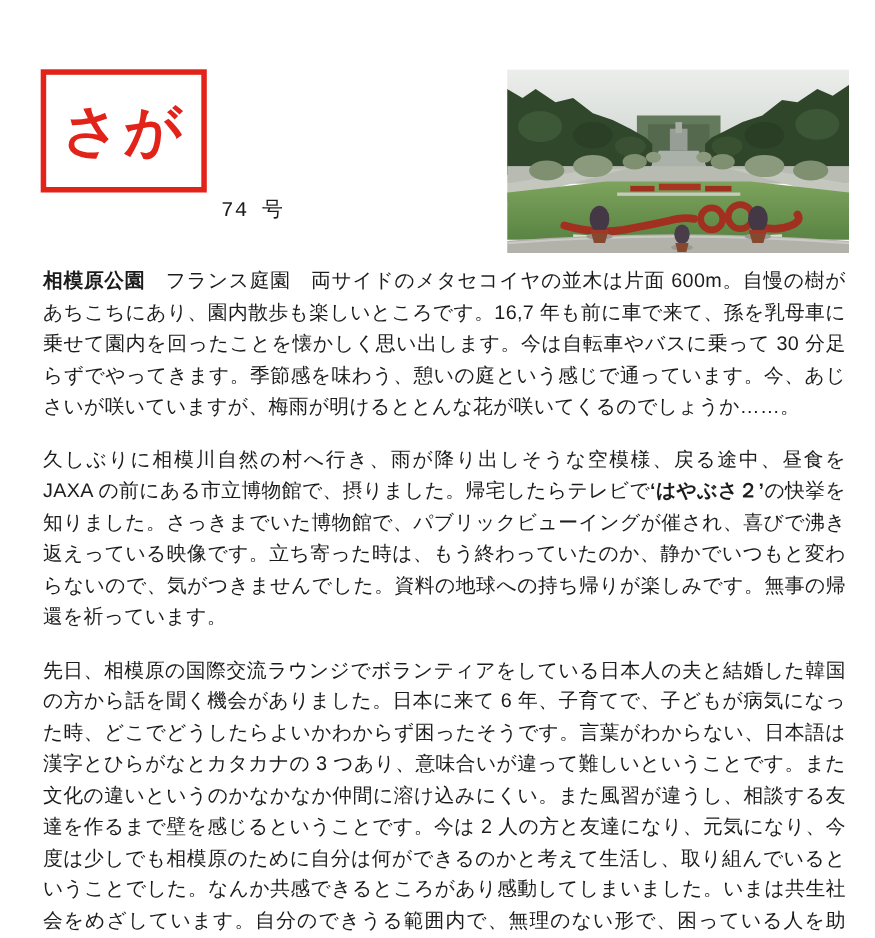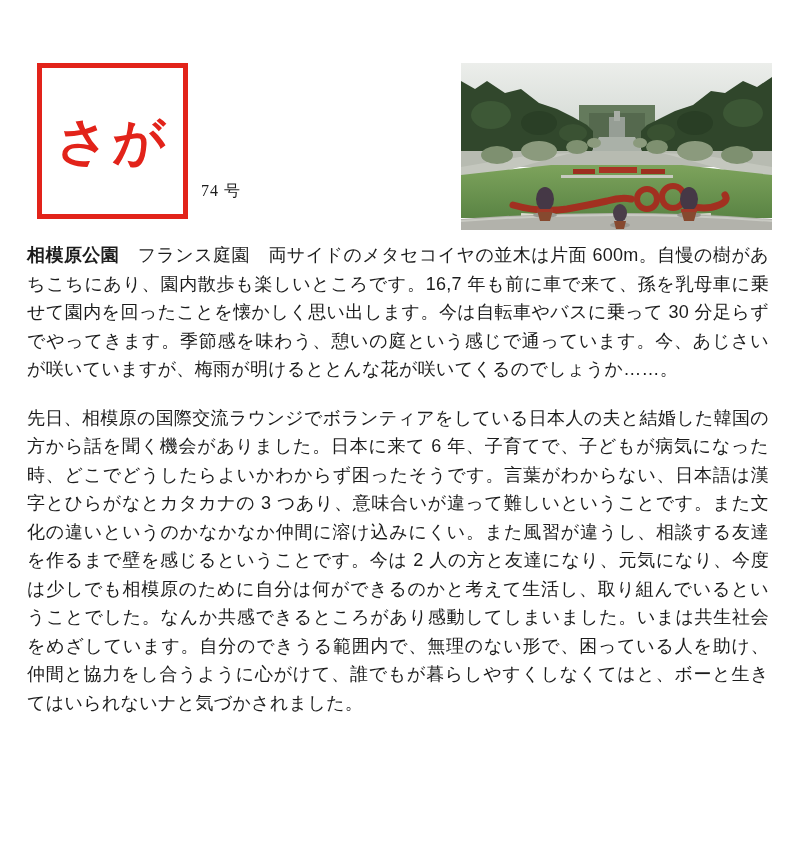--- a/index.html
+++ b/index.html
@@ -11,59 +11,59 @@
     position:relative;
     width:795px;height:853px;
     background:#ffffff;
     font-family:"Liberation Sans","DejaVu Sans",sans-serif;
     color:var(--text);
     overflow:hidden;
   }
   
   .logo-box{
     position:absolute;left:37px;top:63px;
-    width:151px;height:156px;
+    width:151px;height:112px;
     border:5px solid var(--logo-red);
     box-sizing:border-box;
     display:flex;flex-direction:column;
     align-items:center;justify-content:center;
     gap:16px;
   }
   .logo-line{
     font-family:"DejaVu Serif","Liberation Serif",serif;
     font-weight:700;
     font-size:52px;line-height:62px;
     letter-spacing:3px;
     color:var(--logo-red);
     white-space:nowrap;
   }
   .issue{
     position:absolute;left:201px;top:179px;
-    font-family:Liberation Serif, serif;
-    font-size:16px;line-height:24px;
+    font-family:Liberation Mono, monospace;
+    font-size:19px;line-height:24px;
     color:var(--text);
     letter-spacing:1px;
   }
   
   .photo{
     position:absolute;left:461px;top:63px;
     width:311px;height:167px;margin:0;
     overflow:hidden;
   }
   .photo svg{display:block;width:100%;height:100%;}
   
   .article{
     position:absolute;left:27px;top:241px;
     width:742px;
     font-size:18px;line-height:28.5px;
     letter-spacing:0.3px;
     text-align:justify;
     color:var(--text);
   }
-  .article p{margin:0 0 20px 0;}
+  .article p{margin:0 0 20px 12px;}
   .article strong{font-weight:700;}
 </style>
 </head>
 <body>
 
 <div class="page">
 
   <div class="logo-box">
     <span class="logo-line">さが</span>
   </div>
@@ -147,16 +147,17 @@
         <ellipse cx="228" cy="152" rx="12" ry="3" fill="#9a9a93"></ellipse>
         <ellipse cx="228" cy="136" rx="9" ry="12" fill="#453846"></ellipse>
         <path d="M220,147 L236,147 L233,158 L223,158 Z" fill="#86492f"></path>
         <rect x="220" y="146" width="16" height="3" fill="#a03828"></rect>
       </g>
     </svg>
   </figure>
 
   <main class="article">
     <p><strong>相模原公園</strong><span>　フランス庭園　両サイドのメタセコイヤの並木は片面 600m。自慢の樹があちこちにあり、園内散歩も楽しいところです。16,7 年も前に車で来て、孫を乳母車に乗せて園内を回ったことを懐かしく思い出します。今は自転車やバスに乗って 30 分足らずでやってきます。季節感を味わう、憩いの庭という感じで通っています。今、あじさいが咲いていますが、梅雨が明けるととんな花が咲いてくるのでしょうか……。</span></p>
+    <p><span>久しぶりに相模川自然の村へ行き、雨が降り出しそうな空模様、戻る途中、昼食を JAXA の前にある市立博物館で、摂りました。帰宅したらテレビで</span><strong>‘はやぶさ２’</strong><span>の快挙を知りました。さっきまでいた博物館で、パブリックビューイングが催され、喜びで沸き返えっている映像です。立ち寄った時は、もう終わっていたのか、静かでいつもと変わらないので、気がつきませんでした。資料の地球への持ち帰りが楽しみです。無事の帰還を祈っています。</span></p>
     <p><span>先日、相模原の国際交流ラウンジでボランティアをしている日本人の夫と結婚した韓国の方から話を聞く機会がありました。日本に来て 6 年、子育てで、子どもが病気になった時、どこでどうしたらよいかわからず困ったそうです。言葉がわからない、日本語は漢字とひらがなとカタカナの 3 つあり、意味合いが違って難しいということです。また文化の違いというのかなかなか仲間に溶け込みにくい。また風習が違うし、相談する友達を作るまで壁を感じるということです。今は 2 人の方と友達になり、元気になり、今度は少しでも相模原のために自分は何ができるのかと考えて生活し、取り組んでいるということでした。なんか共感できるところがあり感動してしまいました。いまは共生社会をめざしています。自分のできうる範囲内で、無理のない形で、困っている人を助け、仲間と協力をし合うように心がけて、誰でもが暮らしやすくしなくてはと、ボーと生きてはいられないナと気づかされました。</span></p>
   </main>
 
 </div>
 
 </body></html>

